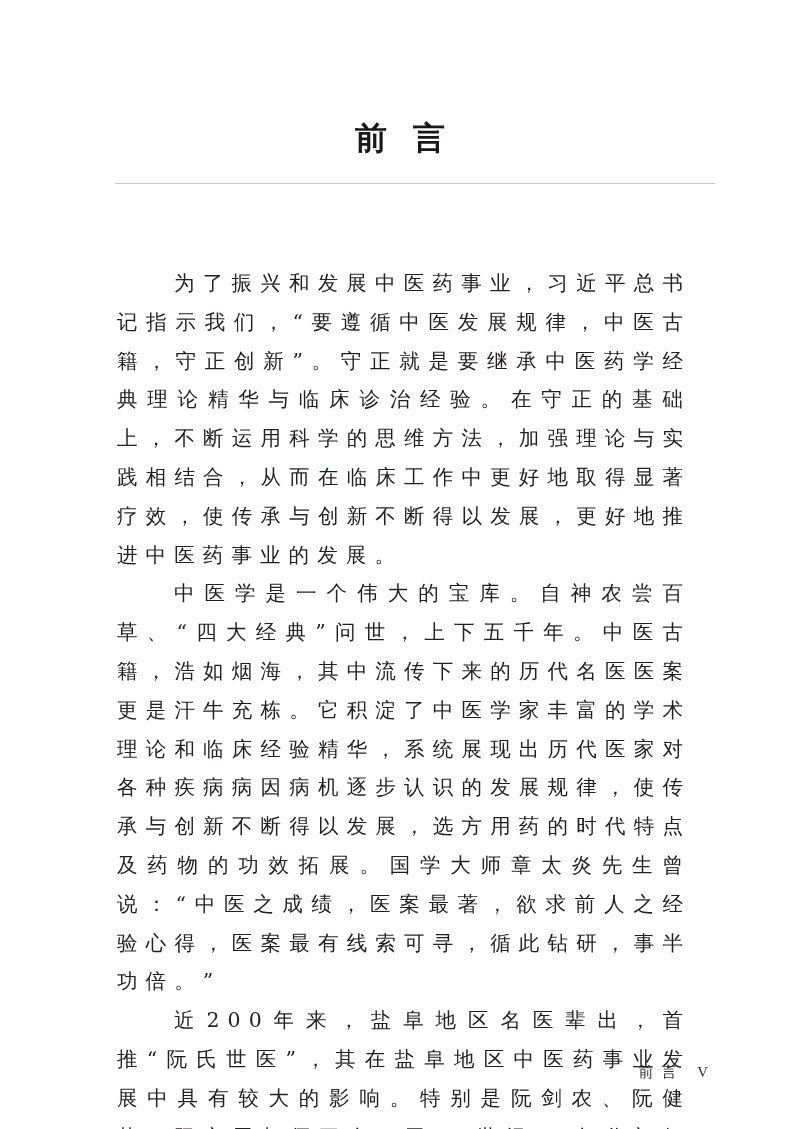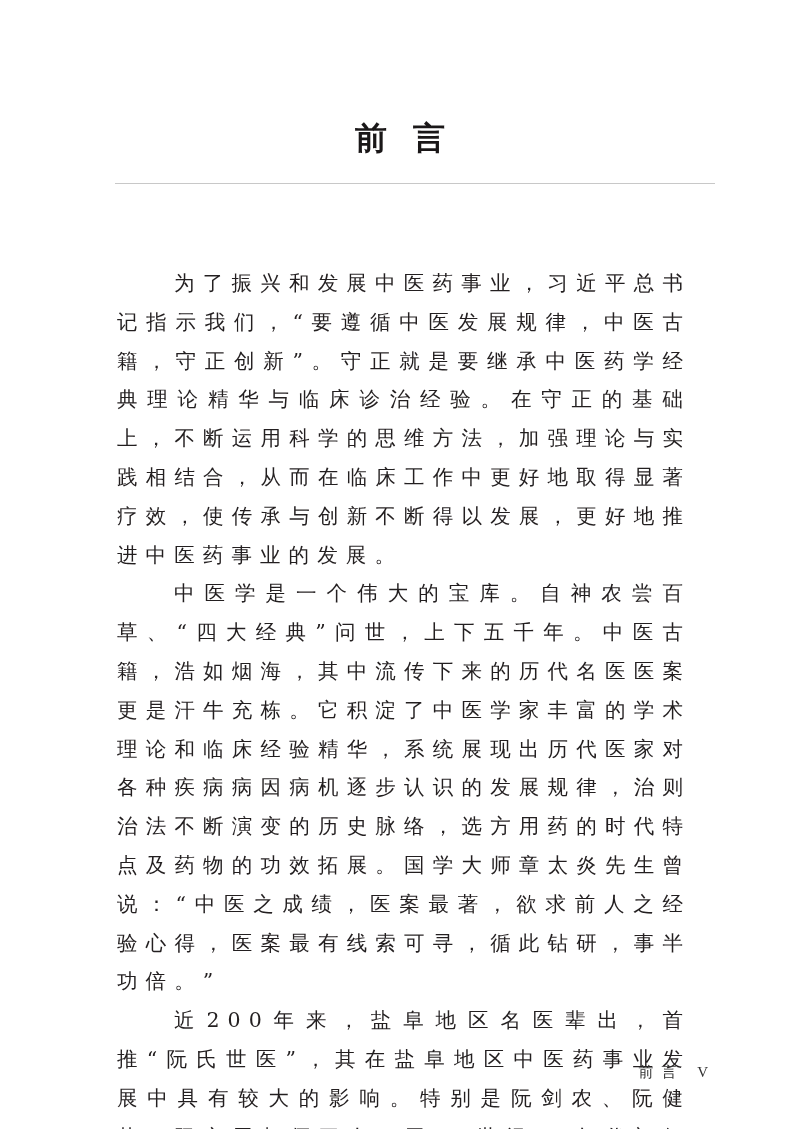--- a/index.html
+++ b/index.html
@@ -16,20 +16,20 @@
     .footer .num { font-family: "Liberation Serif", serif; letter-spacing: 0; }
   </style>
 </head>
 <body>
 
 <div class="page-title">前言</div>
 <div class="title-rule"></div>
 
 <div class="body">
   <p class="para">为了振兴和发展中医药事业，习近平总书记指示我们，“要遵循中医发展规律，中医古籍，守正创新”。守正就是要继承中医药学经典理论精华与临床诊治经验。在守正的基础上，不断运用科学的思维方法，加强理论与实践相结合，从而在临床工作中更好地取得显著疗效，使传承与创新不断得以发展，更好地推进中医药事业的发展。</p>
-  <p class="para">中医学是一个伟大的宝库。自神农尝百草、“四大经典”问世，上下五千年。中医古籍，浩如烟海，其中流传下来的历代名医医案更是汗牛充栋。它积淀了中医学家丰富的学术理论和临床经验精华，系统展现出历代医家对各种疾病病因病机逐步认识的发展规律，治则治法不断演变的历史脉络，选方用药的时代特点及药物的功效拓展。国学大师章太炎先生曾说：“中医之成绩，医案最著，欲求前人之经验心得，医案最有线索可寻，循此钻研，事半功倍。”</p>
+  <p class="para">中医学是一个伟大的宝库。自神农尝百草、“四大经典”问世，上下五千年。中医古籍，浩如烟海，其中流传下来的历代名医医案更是汗牛充栋。它积淀了中医学家丰富的学术理论和临床经验精华，系统展现出历代医家对各种疾病病因病机逐步认识的发展规律，使传承与创新不断得以发展，选方用药的时代特点及药物的功效拓展。国学大师章太炎先生曾说：“中医之成绩，医案最著，欲求前人之经验心得，医案最有线索可寻，循此钻研，事半功倍。”</p>
   <p class="para">近200年来，盐阜地区名医辈出，首推“阮氏世医”，其在盐阜地区中医药事业发展中具有较大的影响。特别是阮剑农、阮健哉、阮亦周叔侄三人，于20世纪50年代初便积极响应党和政府的号召，放弃个人高薪收入，集资创建了盐城中医联合诊所（即现在盐城市中医院前身）。三位先生均擅长中医内、妇科，因其诊病疗效显著而闻名乡里，对促进盐城市中医院的发展壮大作出了积极贡献。其事迹在盐城市、县两志均有记载。由于昔日诸老忙于诊疗，无暇著述，绝大部分医案及学术资料俱毁于“文革”期间。</p>
 </div>
 
 <div class="footer">
   <span>前言</span>
   <span class="num">V</span>
 </div>
 
 </body></html>

